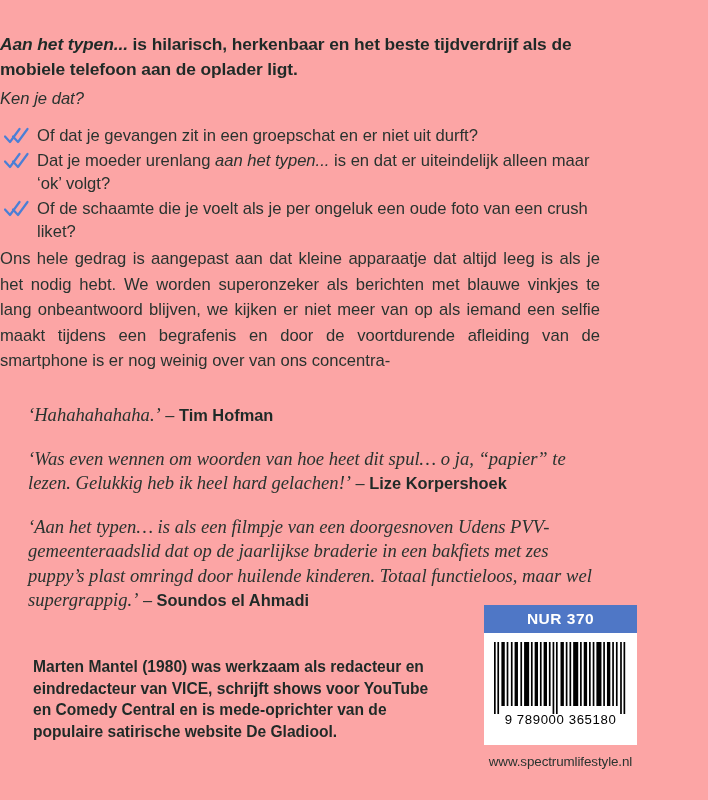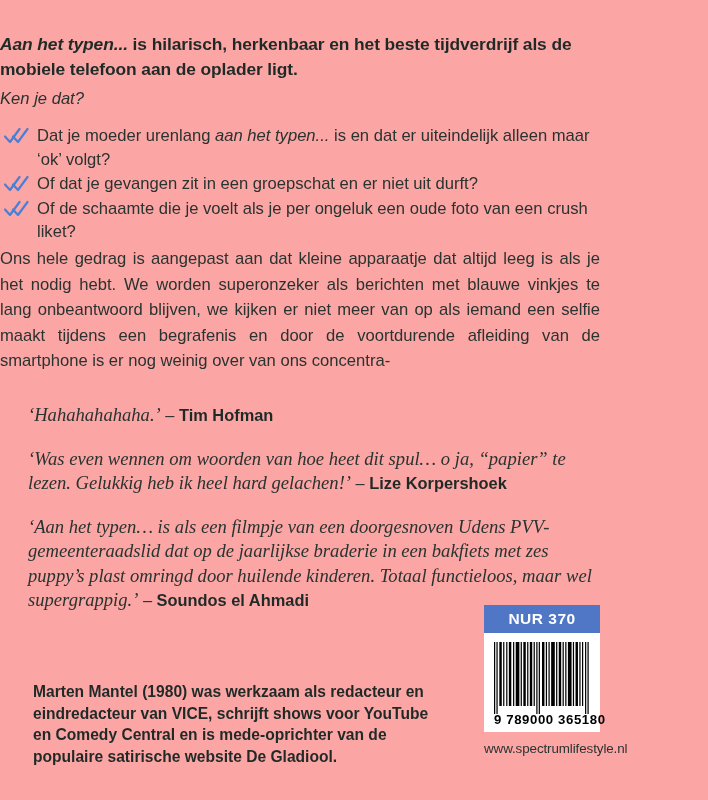--- a/index.html
+++ b/index.html
@@ -125,49 +125,48 @@
     font-style: normal;
     font-weight: normal;
     font-size: 16.4px;
   }
   .q3 { line-height: 24.5px; }
 
   
   .bio {
     position: absolute;
     left: 33px;
-    top: 681px;
+    top: 656px;
     width: 412px;
     font-size: 15.6px;
     line-height: 21.5px;
     font-weight: bold;
     color: #1f2a27;
   }
 
   
   .barcode-block {
     position: absolute;
     left: 484px;
     top: 605px;
-    width: 116px;
+    width: 153px;
   }
   .nur {
     background: #4f77c6;
     color: #ffffff;
     text-align: center;
     font-weight: bold;
     font-size: 15.5px;
     letter-spacing: 0.5px;
     padding: 6px 0 6px 0;
     line-height: 16px;
   }
   .barcode-white {
     background: #ffffff;
-    padding: 9px 10px 5px 10px;
-    font-weight: bold;
+    padding: 9px 10px 18px 10px;
   }
   .bars {
     height: 72px;
     width: 100%;
     display: block;
   }
   .barnum {
     font-family: "Liberation Sans", sans-serif;
     font-size: 13.2px;
     letter-spacing: 0.6px;
@@ -197,30 +196,30 @@
   <div class="kenjedat">Ken je dat?</div>
 
   <ul class="checklist">
     <li class="checkitem">
       <span class="dblcheck">
         <svg width="28" height="18" viewBox="0 0 28 18" xmlns="http://www.w3.org/2000/svg">
           <path d="M1 9.5 L6 15 L15.5 2" fill="none" stroke="#4a7fd6" stroke-width="2.2" stroke-linecap="round" stroke-linejoin="round"></path>
           <path d="M9 9.5 L14 15 L23.5 2" fill="none" stroke="#4a7fd6" stroke-width="2.2" stroke-linecap="round" stroke-linejoin="round"></path>
         </svg>
       </span>
-      <span>Dat je moeder urenlang </span><span class="it">aan het typen...</span><span> is en dat er uiteindelijk alleen maar ‘ok’ volgt?</span>
+      <span>Of dat je gevangen zit in een groepschat en er niet uit durft?</span>
     </li>
     <li class="checkitem">
       <span class="dblcheck">
         <svg width="28" height="18" viewBox="0 0 28 18" xmlns="http://www.w3.org/2000/svg">
           <path d="M1 9.5 L6 15 L15.5 2" fill="none" stroke="#4a7fd6" stroke-width="2.2" stroke-linecap="round" stroke-linejoin="round"></path>
           <path d="M9 9.5 L14 15 L23.5 2" fill="none" stroke="#4a7fd6" stroke-width="2.2" stroke-linecap="round" stroke-linejoin="round"></path>
         </svg>
       </span>
-      <span>Of dat je gevangen zit in een groepschat en er niet uit durft?</span>
+      <span>Dat je moeder urenlang </span><span class="it">aan het typen...</span><span> is en dat er uiteindelijk alleen maar ‘ok’ volgt?</span>
     </li>
     <li class="checkitem">
       <span class="dblcheck">
         <svg width="28" height="18" viewBox="0 0 28 18" xmlns="http://www.w3.org/2000/svg">
           <path d="M1 9.5 L6 15 L15.5 2" fill="none" stroke="#4a7fd6" stroke-width="2.2" stroke-linecap="round" stroke-linejoin="round"></path>
           <path d="M9 9.5 L14 15 L23.5 2" fill="none" stroke="#4a7fd6" stroke-width="2.2" stroke-linecap="round" stroke-linejoin="round"></path>
         </svg>
       </span>
       <span>Of de schaamte die je voelt als je per ongeluk een oude foto van een crush liket?</span>
     </li>

